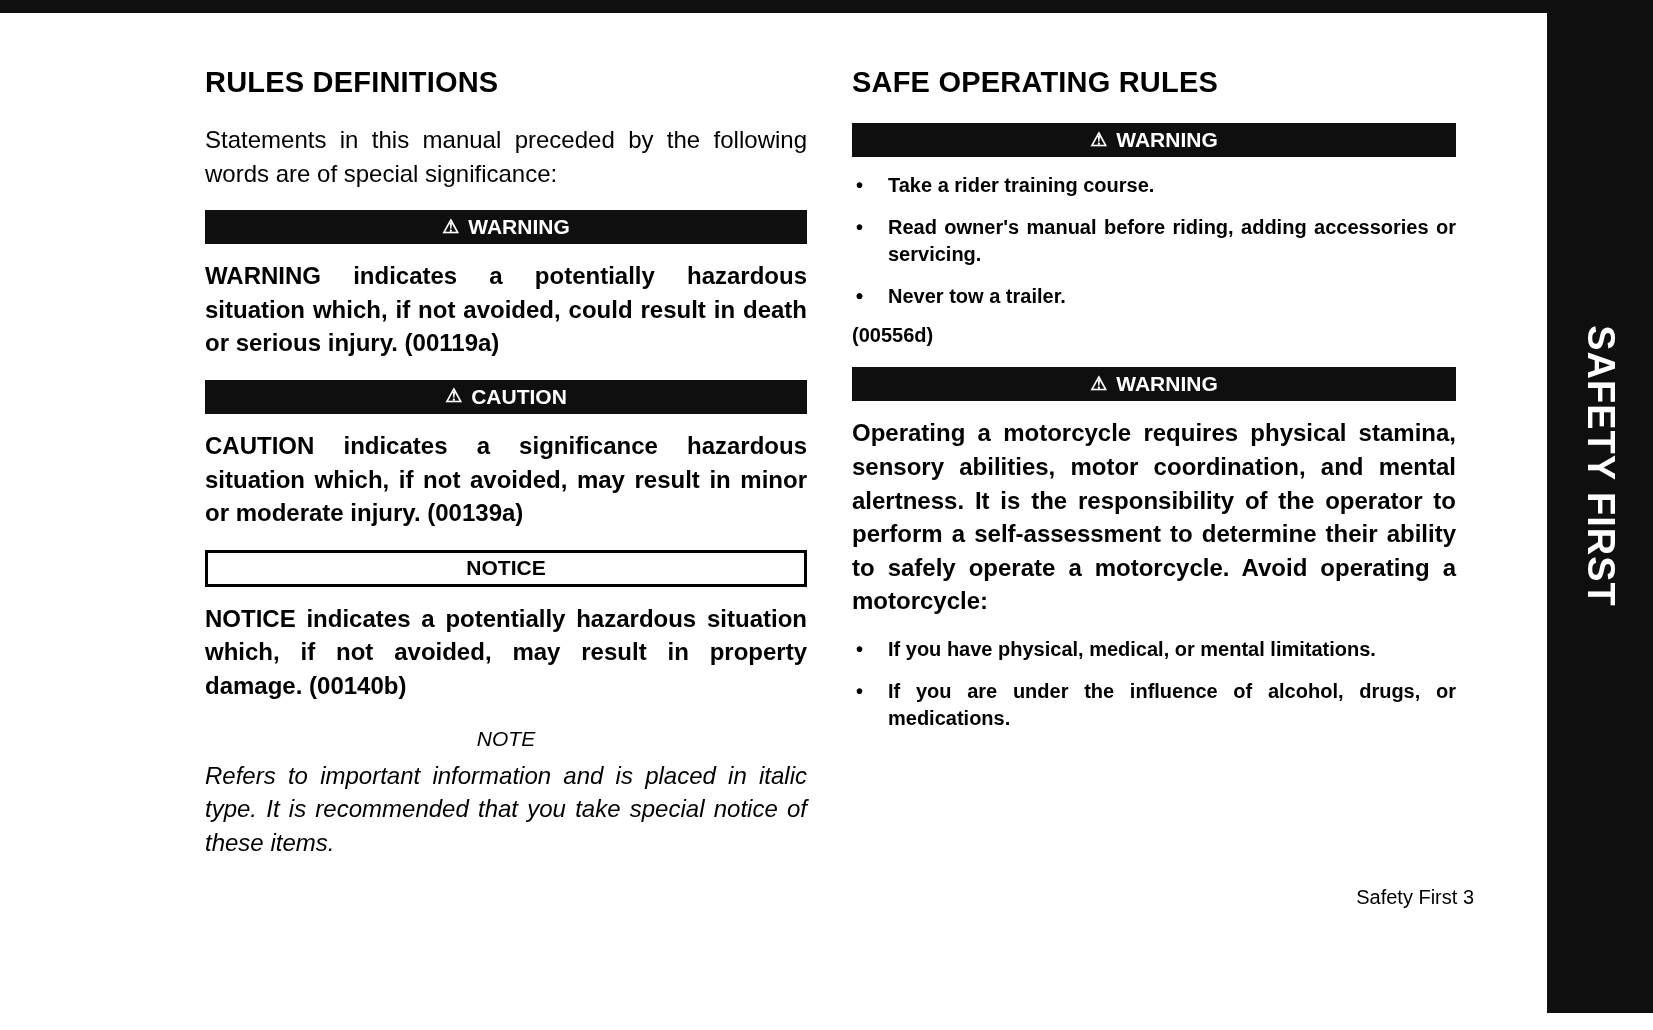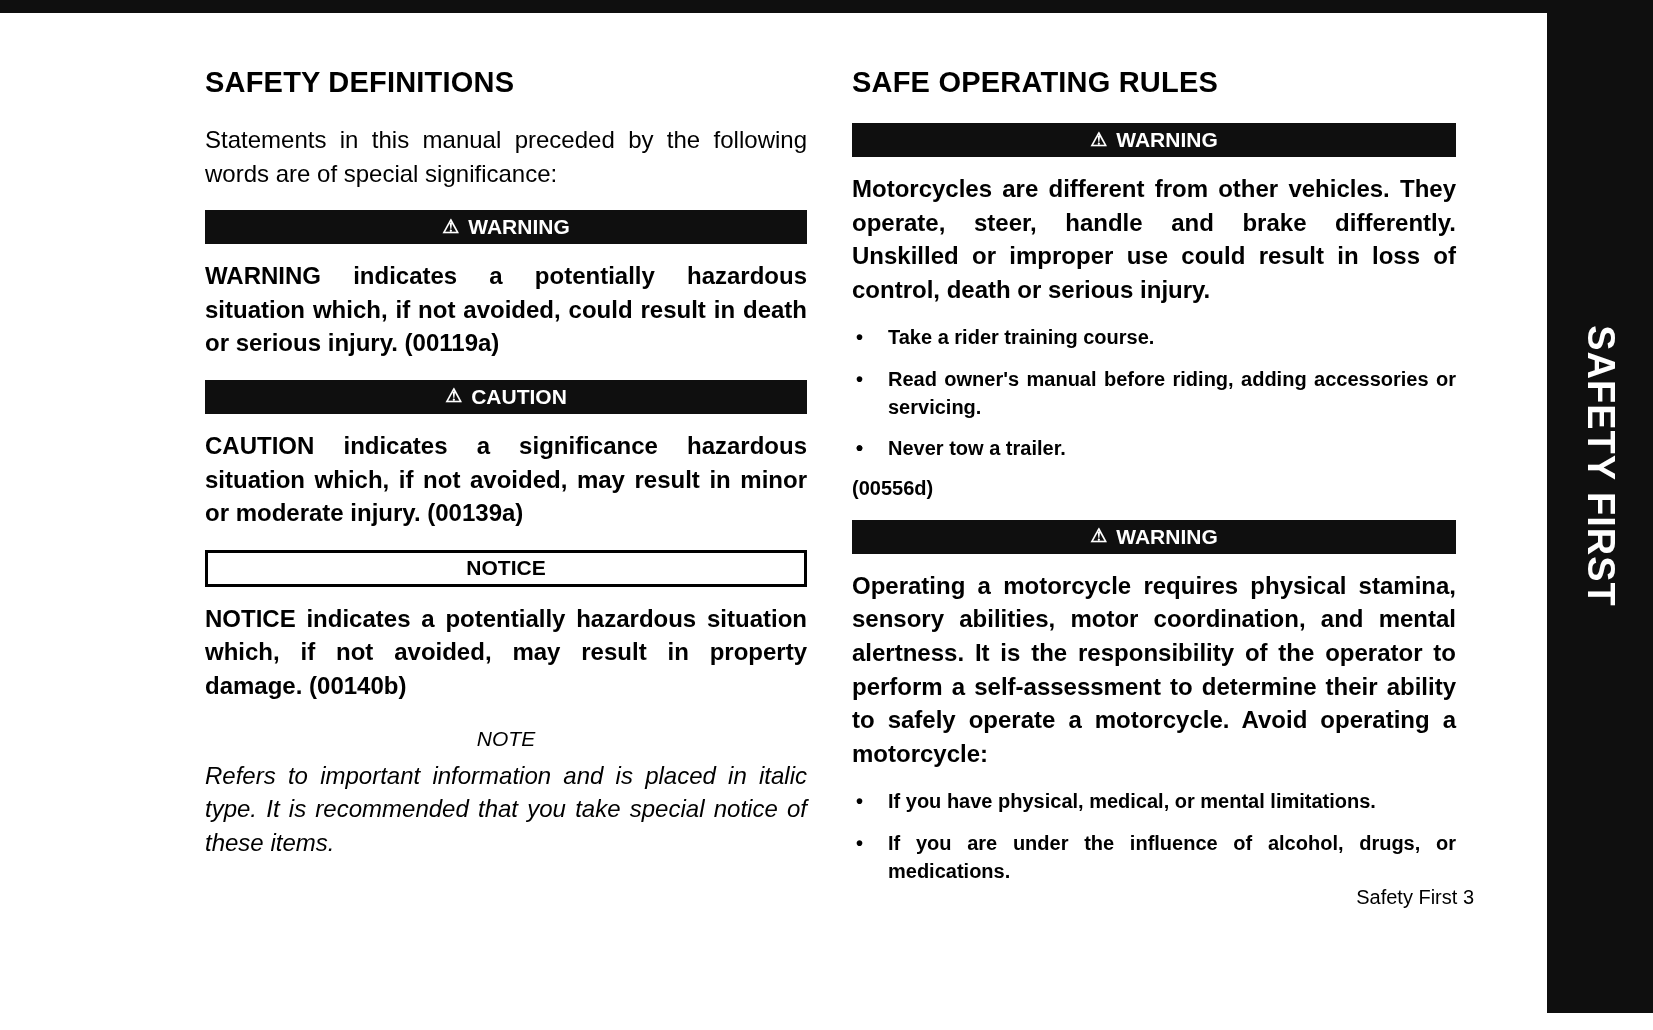--- a/index.html
+++ b/index.html
@@ -59,21 +59,21 @@
 <body>
 
 <div class="topbar"></div>
 
 <div class="side-tab">
   <div class="side-tab-label">SAFETY FIRST</div>
 </div>
 
 <div class="col col-left">
 
-  <h1 class="section-heading">SAFETY DEFINITIONS</h1>
+  <h1 class="section-heading">RULES DEFINITIONS</h1>
 
   <p class="body">Statements in this manual preceded by the following words are of special significance:</p>
 
   <div class="banner">
     <span class="w-icon">⚠</span>
     <span>WARNING</span>
   </div>
 
   <p class="body bold">WARNING indicates a potentially hazardous situation which, if not avoided, could result in death or serious injury. (00119a)</p>
 
@@ -98,21 +98,20 @@
 
 <div class="col col-right">
 
   <h1 class="section-heading">SAFE OPERATING RULES</h1>
 
   <div class="banner">
     <span class="w-icon">⚠</span>
     <span>WARNING</span>
   </div>
 
-  <p class="body bold">Motorcycles are different from other vehicles. They operate, steer, handle and brake differently. Unskilled or improper use could result in loss of control, death or serious injury.</p>
 
   <ul class="bullets">
     <li>
       <span class="dot">•</span>
       <span>Take a rider training course.</span>
     </li>
     <li>
       <span class="dot">•</span>
       <span>Read owner's manual before riding, adding accessories or servicing.</span>
     </li>

